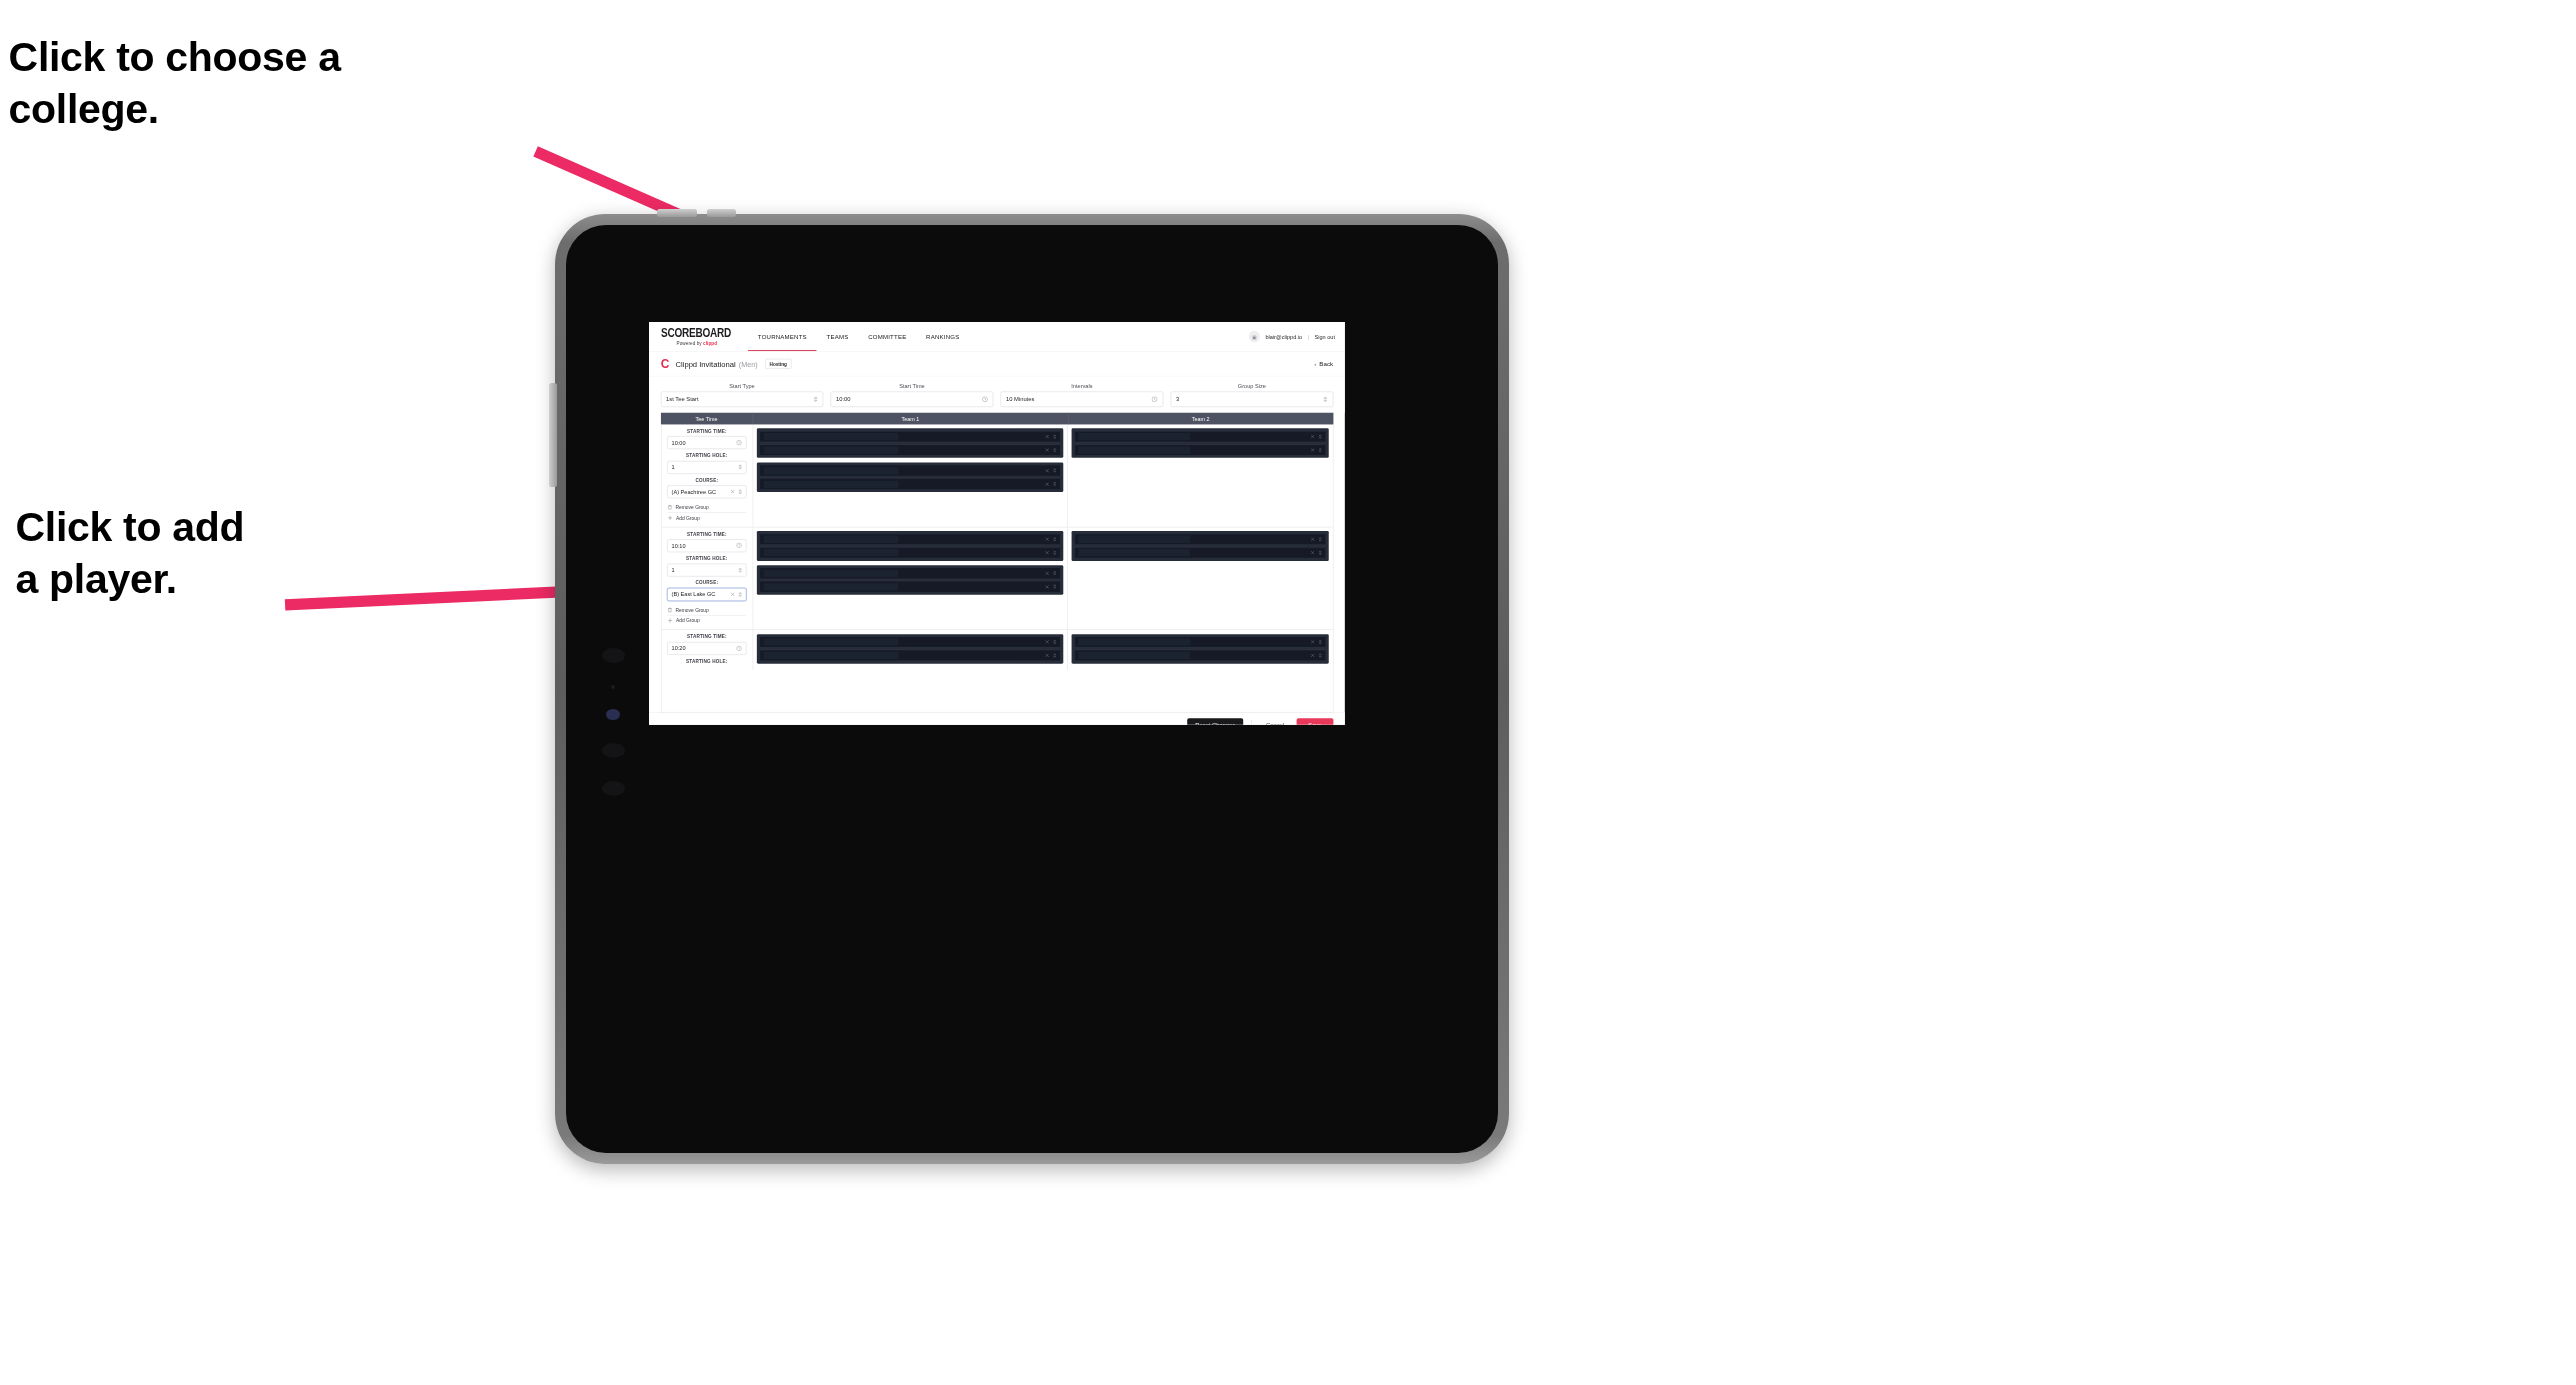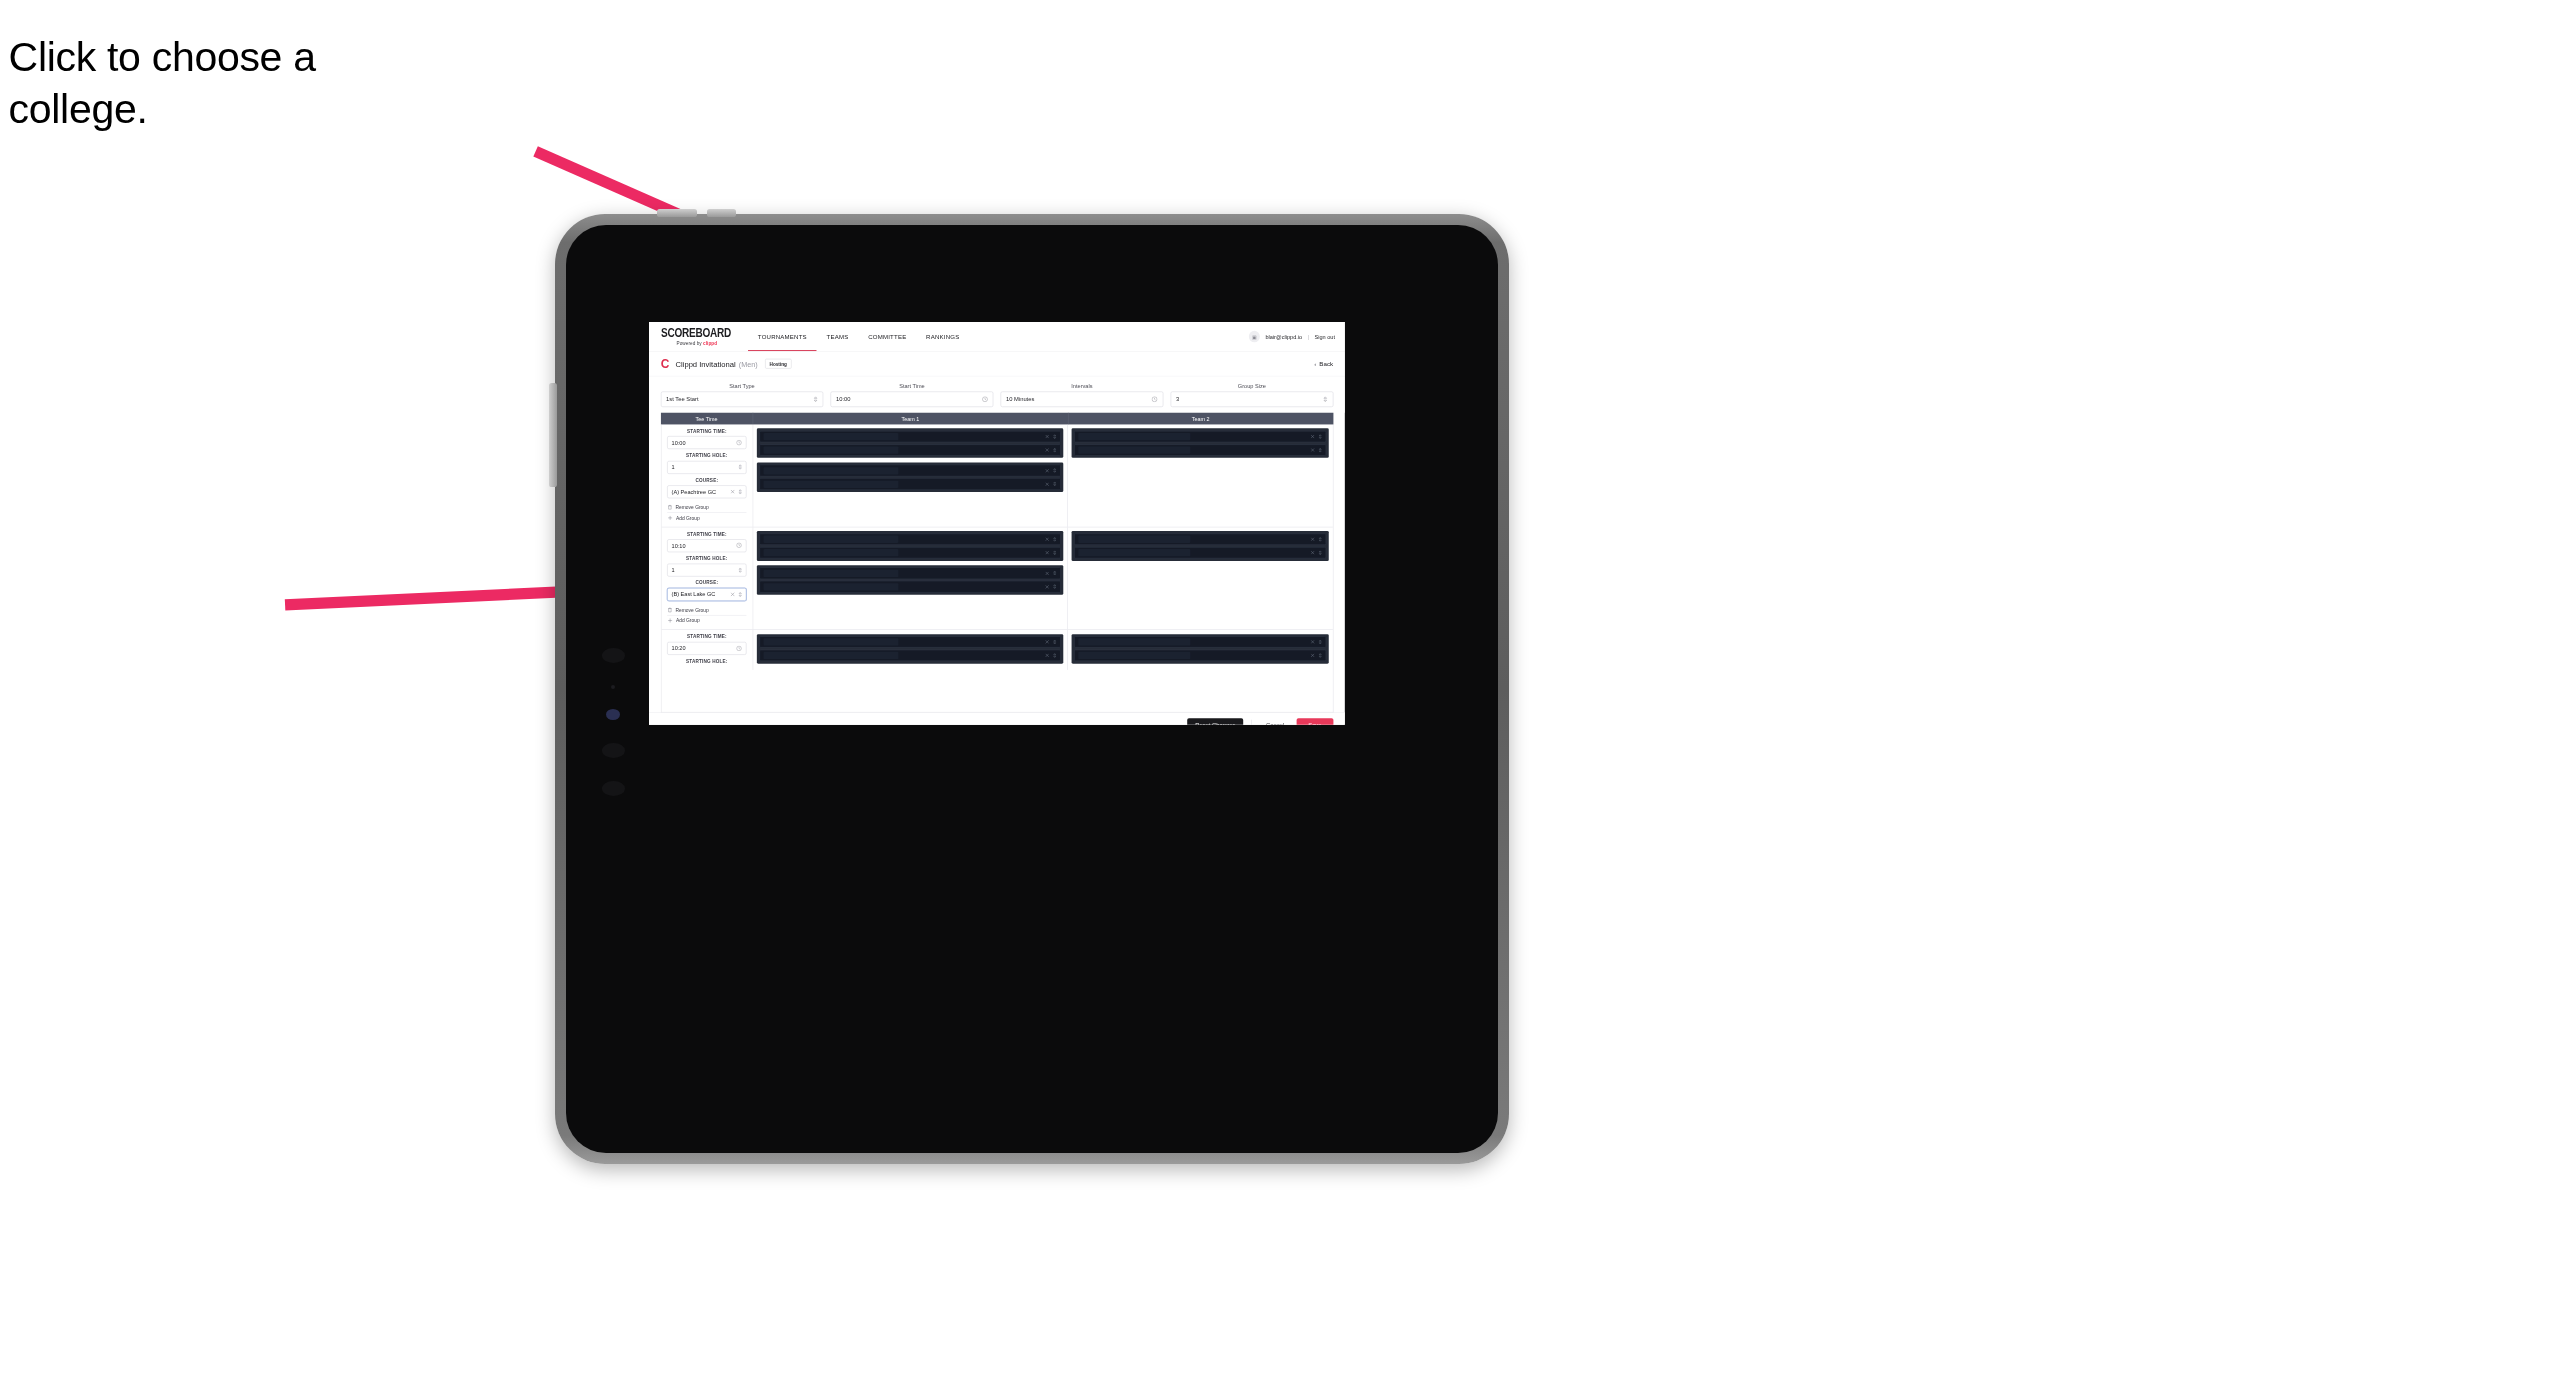--- a/index.html
+++ b/index.html
@@ -12,21 +12,21 @@
   #stage { position: relative; width: 2576px; height: 1386px; }
 
   
   .annot {
     position: absolute;
     color: #000;
     font-size: 41px;
     line-height: 1.28;
     letter-spacing: -0.3px;
     white-space: pre-line;
-    font-weight: 400;
+    font-weight: 700;
   }
   #annot-college { left: 8.6px; top: 31px; width: 518px; }
   #annot-player  { left: 15.5px; top: 501px; width: 397px; }
 
   .arrow-svg { position: absolute; left: 0; top: 0; width: 2576px; height: 1386px; pointer-events: none; }
 
   
   #tablet {
     position: absolute;
     left: 555px; top: 214px;
@@ -199,20 +199,22 @@
 
   .icon-svg { display: block; }
 </style>
 </head>
 <body>
 
 <div id="stage">
 
   <div class="annot" id="annot-college">Click to choose a
 college.</div>
+  <div class="annot" id="annot-player">Click to add
+a player.</div>
 
   <svg class="arrow-svg" viewBox="0 0 2982 1604">
     <defs>
       <marker id="ah" markerWidth="5" markerHeight="5" refX="2.4" refY="2.5" orient="auto">
         <path d="M0,0 L5,2.5 L0,5 z" fill="#ec2a63"></path>
       </marker>
     </defs>
     <line x1="620" y1="175" x2="1536" y2="578" stroke="#ec2a63" stroke-width="13" marker-end="url(#ah)"></line>
     <line x1="330" y1="700" x2="1560" y2="642" stroke="#ec2a63" stroke-width="13" marker-end="url(#ah)"></line>
   </svg>

